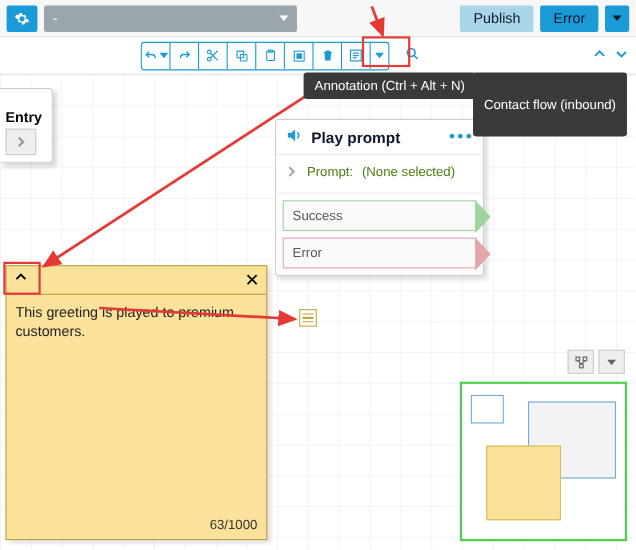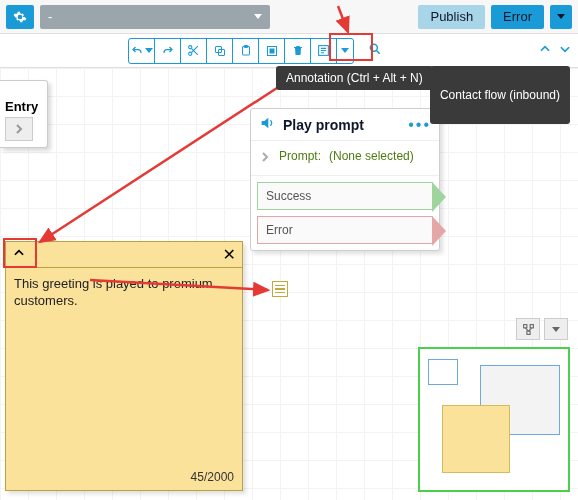--- a/index.html
+++ b/index.html
@@ -415,21 +415,21 @@
   <div class="note">
     <div class="note-head">
       <span class="coll">
         <svg width="14" height="14" viewBox="0 0 24 24" fill="none" stroke="#000" stroke-width="3">
             <polyline points="5 15 12 8 19 15"></polyline>
           </svg>
       </span>
       <span class="x">✕</span>
     </div>
     <div class="note-body">This greeting is played to premium customers.</div>
-    <div class="note-count">45/2000</div>
+    <div class="note-count">63/1000</div>
   </div>
 
   <div class="highlight-note"></div>
 
   <div class="mm-btns">
     <div class="mm-btn">
       <svg width="13" height="13" viewBox="0 0 24 24" fill="none" stroke="#666" stroke-width="2">
           <rect x="3" y="3" width="6" height="6"></rect>
           <rect x="15" y="3" width="6" height="6"></rect>
           <rect x="9" y="15" width="6" height="6"></rect>

